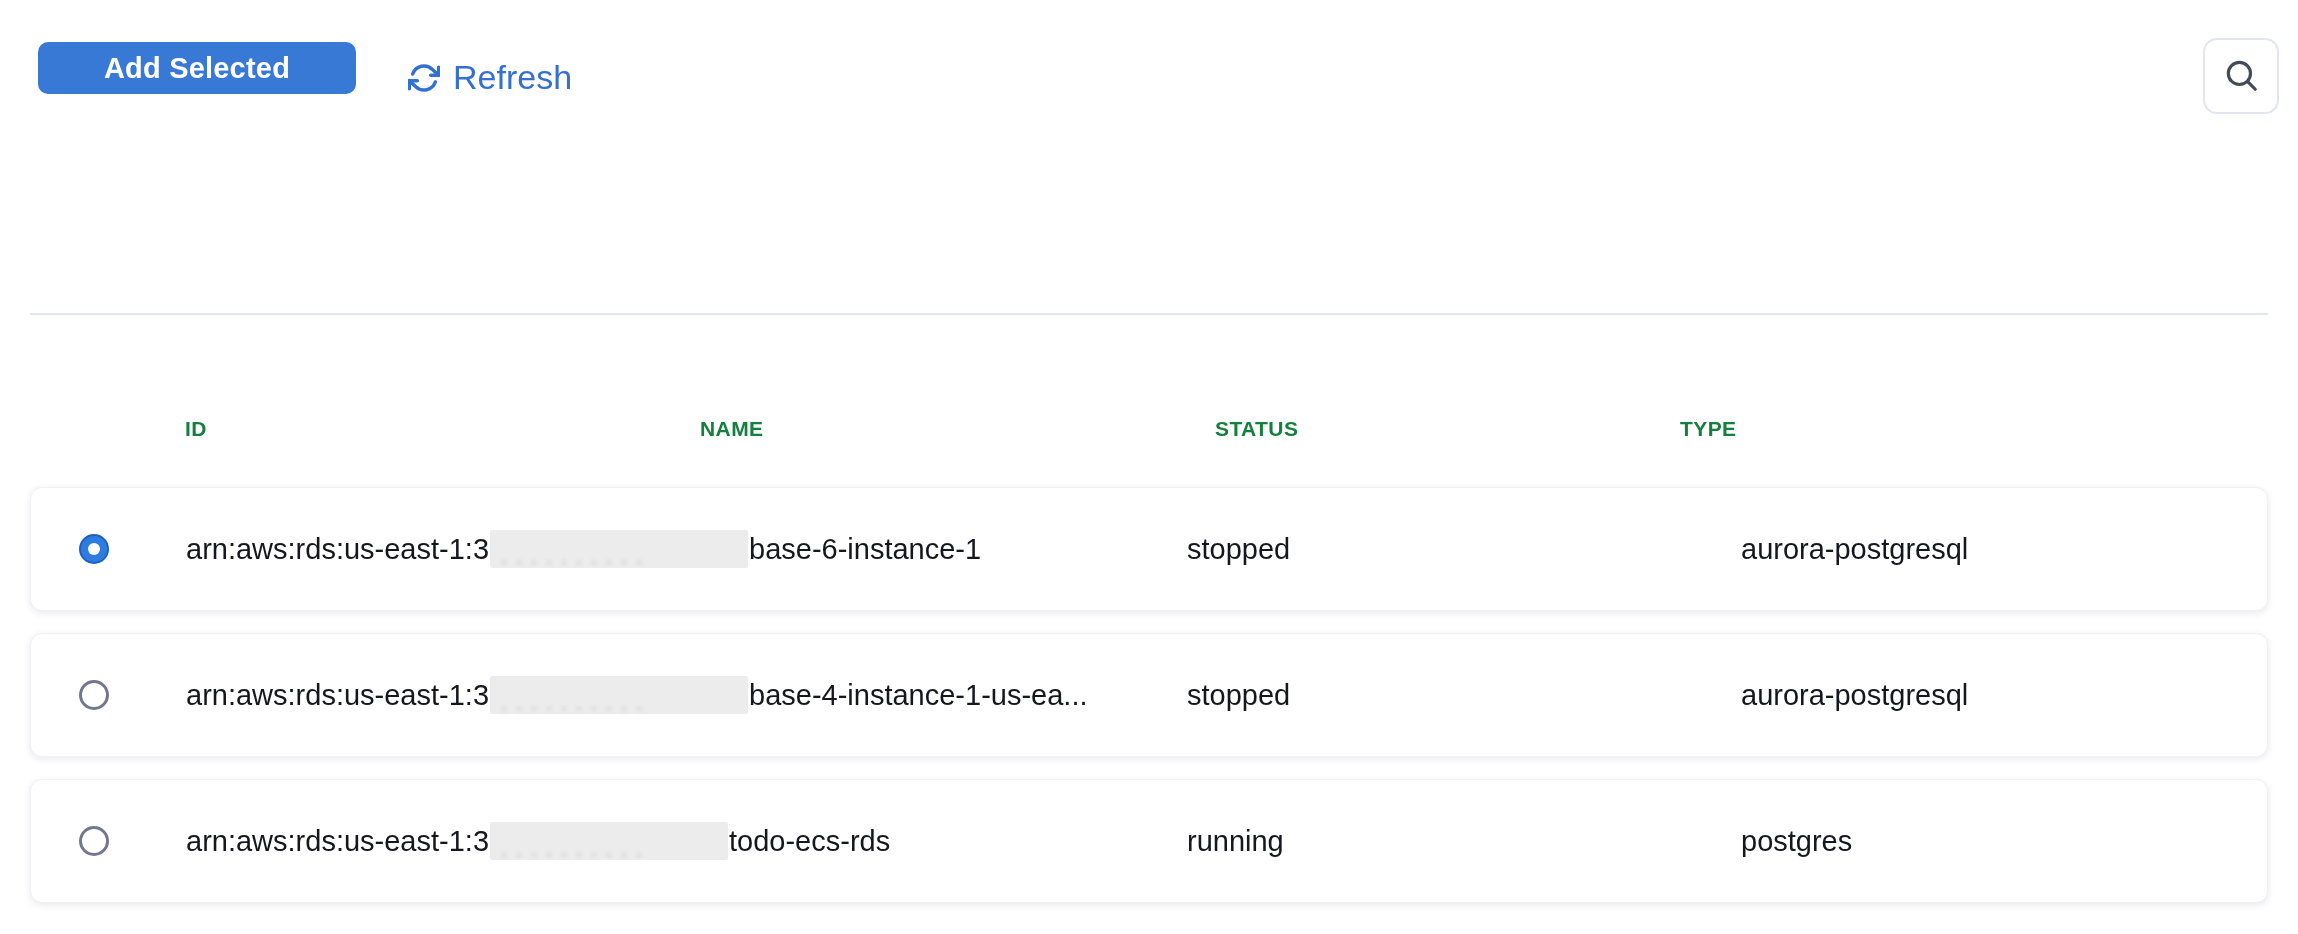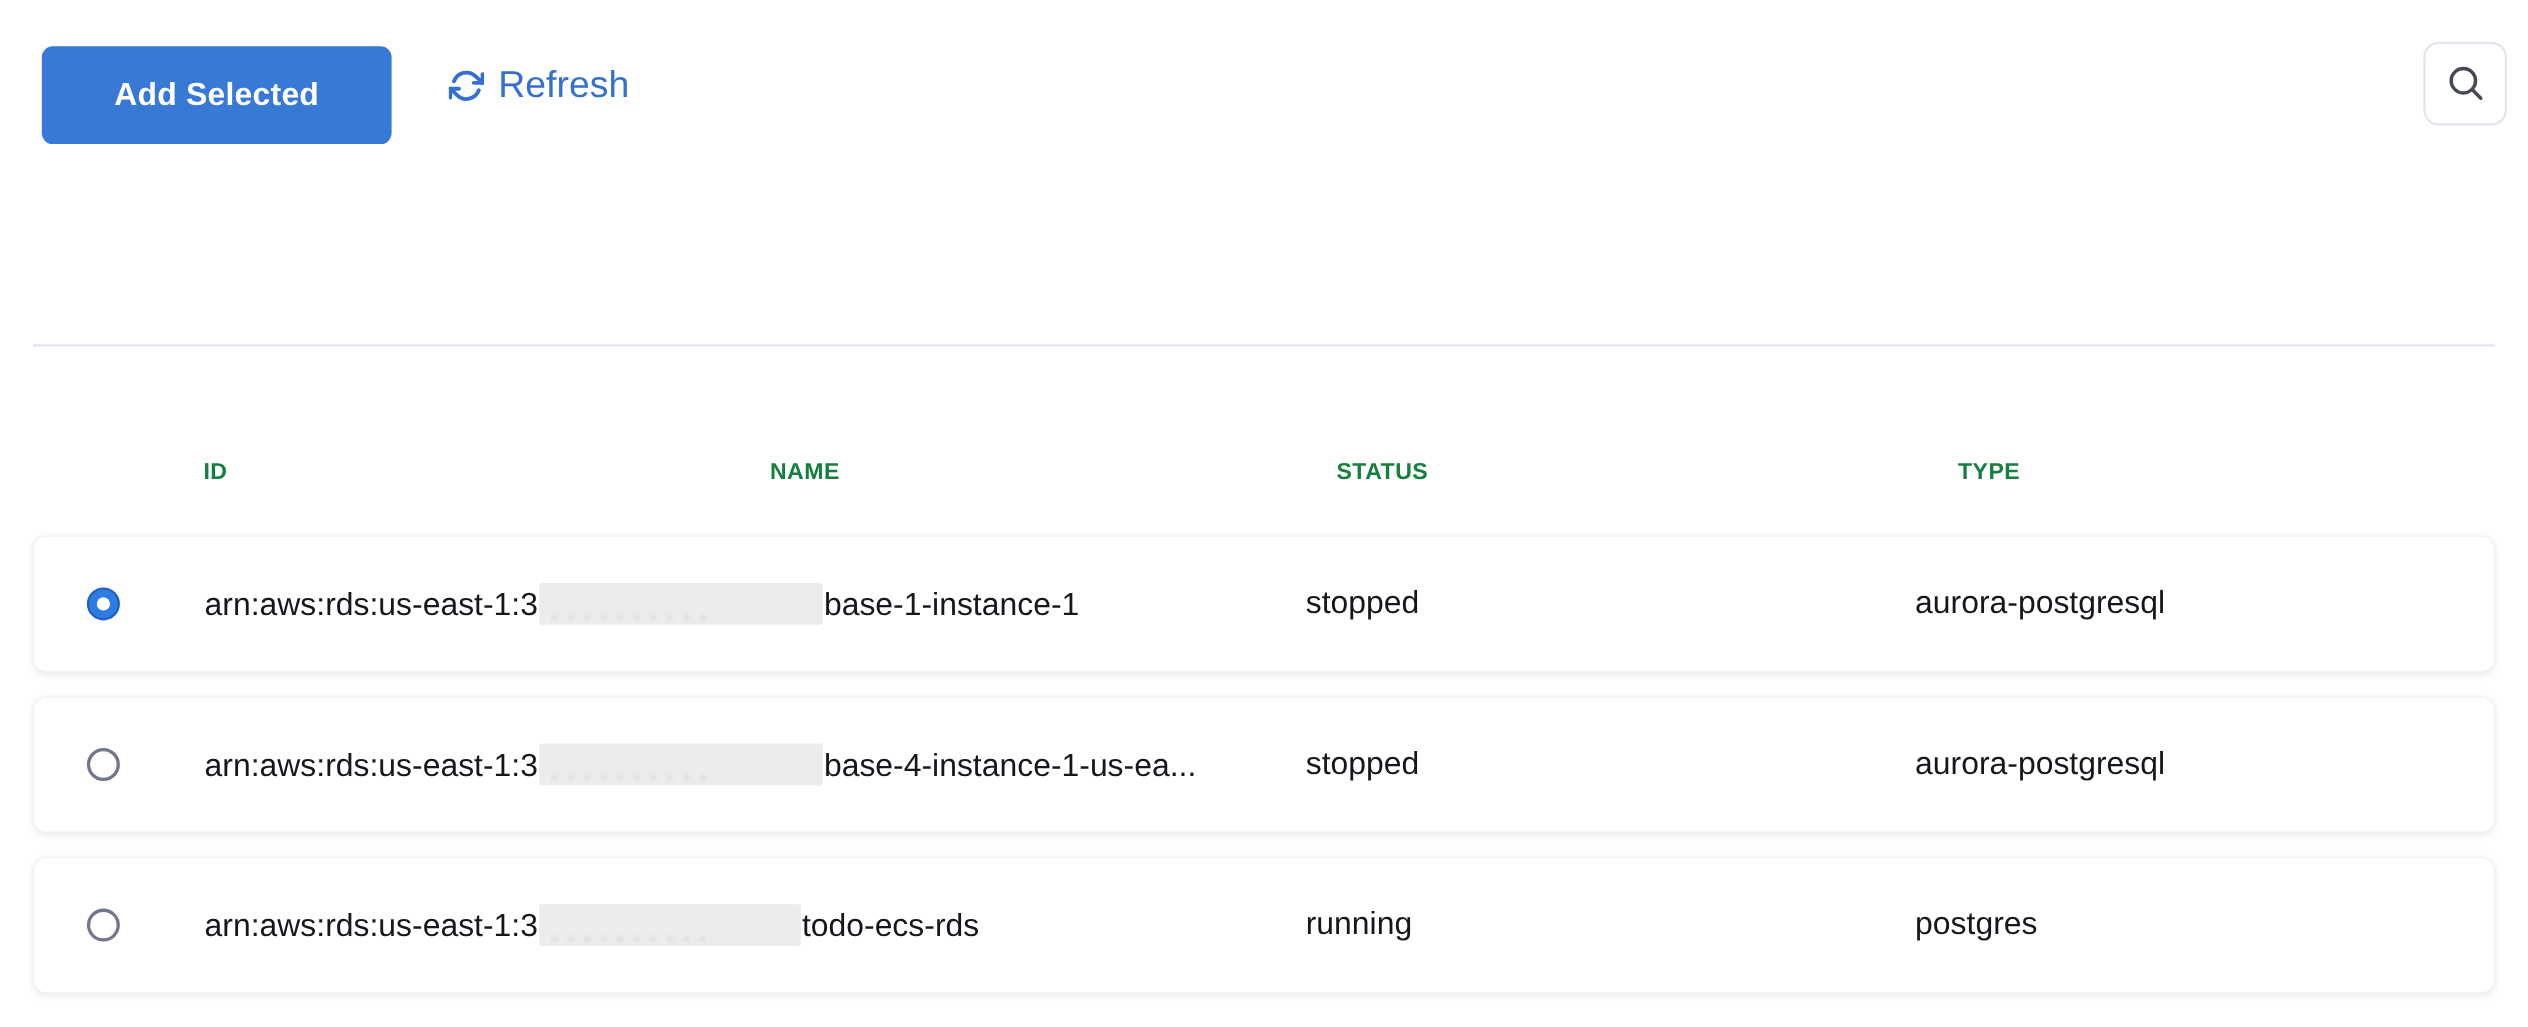--- a/index.html
+++ b/index.html
@@ -7,21 +7,21 @@
     position:relative;
     width:2298px;height:934px;
     background:#ffffff;
     font-family:"Liberation Sans", sans-serif;
     color:#15171c;
     overflow:hidden;
   }
   
   .btn-add{
     position:absolute;left:38px;top:42px;
-    width:318px;height:89px;
+    width:318px;height:52px;
     background:#3879d6;border:none;border-radius:10px;
     color:#ffffff;font-family:"Liberation Sans",sans-serif;
     font-size:29px;font-weight:bold;letter-spacing:.2px;
     display:flex;align-items:center;justify-content:center;
     cursor:pointer;
   }
   .refresh-link{
     position:absolute;left:408px;top:42px;height:71px;
     display:flex;align-items:center;gap:13px;
     color:#3470cf;font-size:34px;cursor:pointer;
@@ -50,21 +50,21 @@
   }
   
   .th{
     position:absolute;top:417px;
     font-size:21px;font-weight:bold;color:#15803d;letter-spacing:.4px;
     white-space:nowrap;
   }
   .th-id{left:185px;}
   .th-name{left:700px;}
   .th-status{left:1215px;}
-  .th-type{left:1780px;}
+  .th-type{left:1680px;}
   
   #rows{position:absolute;left:0;top:0;width:100%;height:100%;pointer-events:none;}
   .card{
     position:absolute;left:30px;width:2238px;height:124px;
     background:#ffffff;border:1px solid #f0f1f5;border-radius:12px;
     box-shadow:0 2px 7px rgba(35,42,68,.10);
     box-sizing:border-box;cursor:pointer;pointer-events:auto;
   }
   .radio{
     position:absolute;left:48px;top:50%;transform:translateY(-50%);
@@ -130,21 +130,21 @@
   <div class="divider"></div>
 
   <div class="th th-id">ID</div>
   <div class="th th-name">NAME</div>
   <div class="th th-status">STATUS</div>
   <div class="th th-type">TYPE</div>
 
   <div id="rows">
   <div class="card" style="top: 487px;">
     <span class="radio selected"></span>
-    <span class="cell cell-id"><span>arn:aws:rds:us-east-1:3</span><span class="redact"></span><span>base-1-instance-1</span></span>
+    <span class="cell cell-id"><span>arn:aws:rds:us-east-1:3</span><span class="redact"></span><span>base-6-instance-1</span></span>
     <span class="cell cell-name"></span>
     <span class="cell cell-status">stopped</span>
     <span class="cell cell-type">aurora-postgresql</span>
   </div>
 
   <div class="card" style="top: 633px;">
     <span class="radio"></span>
     <span class="cell cell-id"><span>arn:aws:rds:us-east-1:3</span><span class="redact"></span><span>base-4-instance-1-us-ea...</span></span>
     <span class="cell cell-name"></span>
     <span class="cell cell-status">stopped</span>

